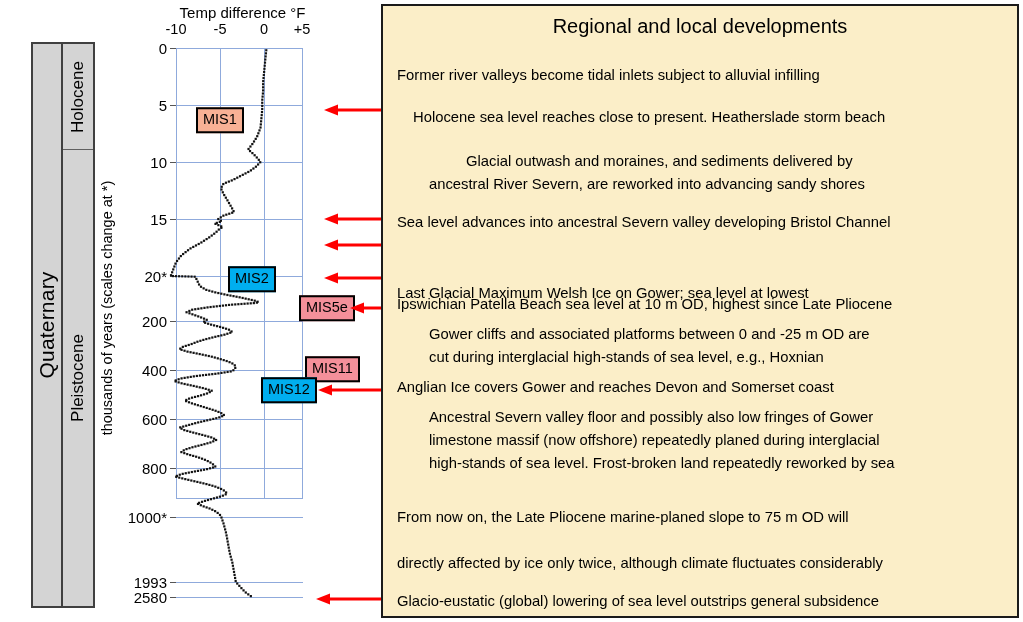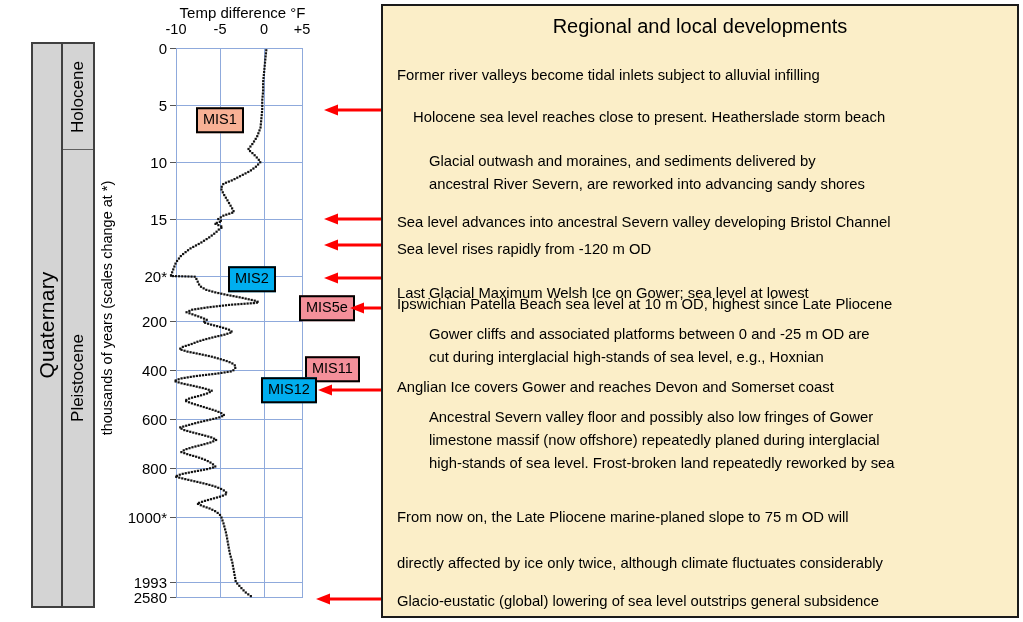--- a/index.html
+++ b/index.html
@@ -76,21 +76,21 @@
     position:absolute;
     left:160px; top:4px;
     width:165px;
     text-align:center;
     font-size:15px;
     white-space:nowrap;
   }
   #chart{
     position:absolute;
     left:176px; top:48px;
-    width:127px; height:550px;
+    width:127px; height:451px;
   }
   #plot-frame{
     position:absolute; inset:0;
     border:1px solid #8faadc;
     box-sizing:border-box;
   }
   .vgrid{
     position:absolute; top:0; bottom:0;
     width:1px; background:#8faadc;
   }
@@ -693,24 +693,23 @@
         <path d="M68 7 H9" stroke="#ff0000" stroke-width="3" fill="none"></path>
         <path d="M0 7 L14 1.5 L14 12.5 Z" fill="#ff0000"></path>
       </svg>
   </div>
 
   <div id="text-panel">
     <div id="panel-title">Regional and local developments</div>
 
     <div class="panel-line" style="top:62px;">Former river valleys become tidal inlets subject to alluvial infilling</div>
     <div class="panel-line" style="top:104px;margin-left:16px;">Holocene sea level reaches close to present. Heatherslade storm beach</div>
-    <div class="panel-line indent" style="top:148px;">Glacial outwash and moraines, and sediments delivered by</div>
+    <div class="panel-line indent" style="top:148px;margin-left:37px;">Glacial outwash and moraines, and sediments delivered by</div>
     <div class="panel-line indent" style="top:171px;">ancestral River Severn, are reworked into advancing sandy shores</div>
     <div class="panel-line" style="top:209px;">Sea level advances into ancestral Severn valley developing Bristol Channel</div>
-    <div class="panel-line" style="top:236px;">Sea level rises rapidly from -120 m OD</div>
     <div class="panel-line" style="top:280px;">Last Glacial Maximum Welsh Ice on Gower; sea level at lowest</div>
     <div class="panel-line" style="top:291px;">Ipswichian Patella Beach sea level at 10 m OD, highest since Late Pliocene</div>
     <div class="panel-line indent" style="top:321px;">Gower cliffs and associated platforms between 0 and -25 m OD are</div>
     <div class="panel-line indent" style="top:344px;">cut during interglacial high-stands of sea level, e.g., Hoxnian</div>
     <div class="panel-line" style="top:374px;">Anglian Ice covers Gower and reaches Devon and Somerset coast</div>
     <div class="panel-line indent" style="top:404px;">Ancestral Severn valley floor and possibly also low fringes of Gower</div>
     <div class="panel-line indent" style="top:427px;">limestone massif (now offshore) repeatedly planed during interglacial</div>
     <div class="panel-line indent" style="top:450px;">high-stands of sea level. Frost-broken land repeatedly reworked by sea</div>
     <div class="panel-line" style="top:504px;">From now on, the Late Pliocene marine-planed slope to 75 m OD will</div>
     <div class="panel-line" style="top:550px;">directly affected by ice only twice, although climate fluctuates considerably</div>

